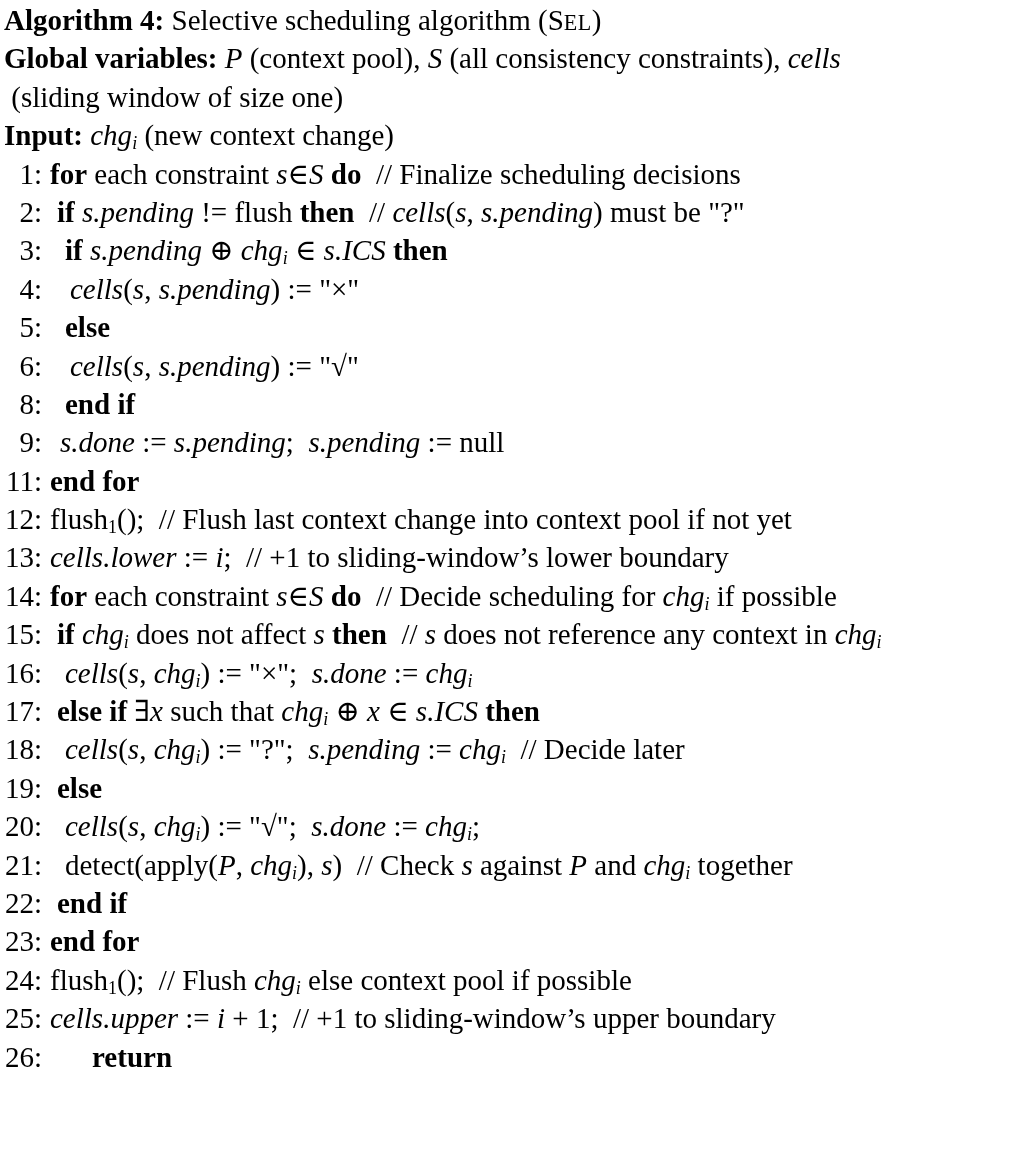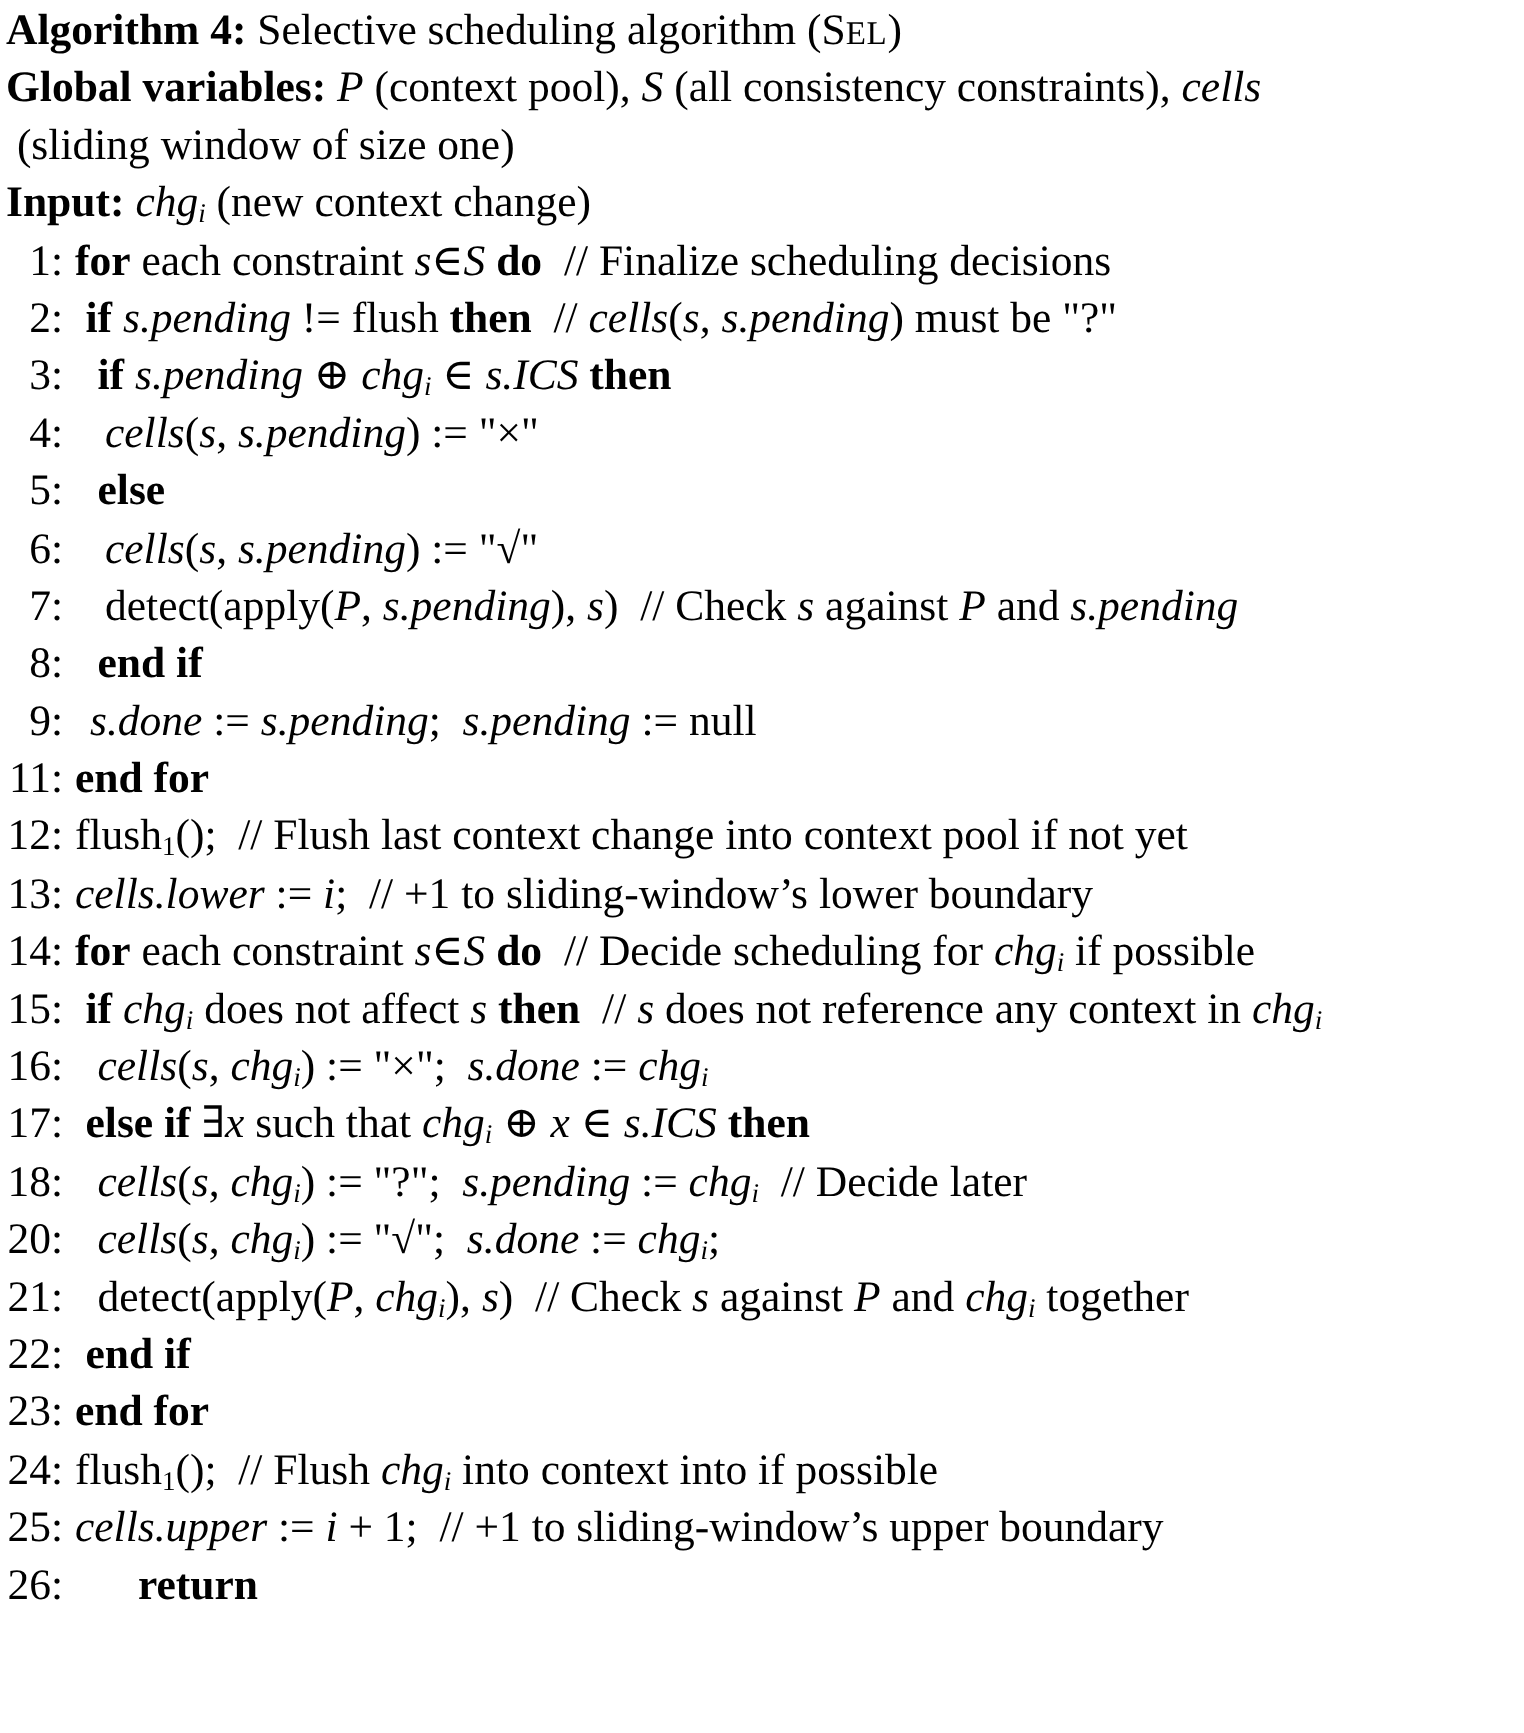--- a/index.html
+++ b/index.html
@@ -47,32 +47,32 @@
       <div class="line"><span> (sliding window of size one)</span></div>
       <div class="line"><span class="b">Input:</span><span> </span><span class="i">chg</span><span class="sub i">i</span><span> (new context change)</span></div>
     </div>
   <div>
       <div class="line"><span class="num">1:</span><span style="padding-left: 8px;"><span class="b">for</span><span> each constraint </span><span class="i">s</span><span>∈</span><span class="i">S</span><span> </span><span class="b">do</span><span>  // Finalize scheduling decisions</span></span></div>
       <div class="line"><span class="num">2:</span><span style="padding-left: 15px;"><span class="b">if</span><span> </span><span class="i">s.pending</span><span> != flush </span><span class="b">then</span><span>  // </span><span class="i">cells</span><span>(</span><span class="i">s</span><span>, </span><span class="i">s.pending</span><span>) must be "?"</span></span></div>
       <div class="line"><span class="num">3:</span><span style="padding-left: 23px;"><span class="b">if</span><span> </span><span class="i">s.pending</span><span> ⊕ </span><span class="i">chg</span><span class="sub i">i</span><span> ∈ </span><span class="i">s.ICS</span><span> </span><span class="b">then</span></span></div>
       <div class="line"><span class="num">4:</span><span style="padding-left: 28px;"><span class="i">cells</span><span>(</span><span class="i">s</span><span>, </span><span class="i">s.pending</span><span>) := "×"</span></span></div>
       <div class="line"><span class="num">5:</span><span style="padding-left: 23px;"><span class="b">else</span></span></div>
       <div class="line"><span class="num">6:</span><span style="padding-left: 28px;"><span class="i">cells</span><span>(</span><span class="i">s</span><span>, </span><span class="i">s.pending</span><span>) := "√"</span></span></div>
-      <div class="line"><span class="num">7:</span><span style="padding-left: 28px;"><span>detect(apply(</span><span class="i">P</span><span>, </span><span class="i">s.pending</span><span>), </span><span class="i">s</span><span>)  // Check </span><span class="i">s</span><span> against </span><span class="i">P</span><span> and </span><span class="i">s.pending</span></span></div>
       <div class="line"><span class="num">8:</span><span style="padding-left: 23px;"><span class="b">end if</span></span></div>
       <div class="line"><span class="num">9:</span><span style="padding-left: 18px;"><span class="i">s.done</span><span> := </span><span class="i">s.pending</span><span>;  </span><span class="i">s.pending</span><span> := null</span></span></div>
       <div class="line"><span class="num">11:</span><span style="padding-left: 8px;"><span class="b">end for</span></span></div>
       <div class="line"><span class="num">12:</span><span style="padding-left: 8px;"><span>flush</span><span class="sub">1</span><span>();  // Flush last context change into context pool if not yet</span></span></div>
       <div class="line"><span class="num">13:</span><span style="padding-left: 8px;"><span class="i">cells.lower</span><span> := </span><span class="i">i</span><span>;  // +1 to sliding-window’s lower boundary</span></span></div>
       <div class="line"><span class="num">14:</span><span style="padding-left: 8px;"><span class="b">for</span><span> each constraint </span><span class="i">s</span><span>∈</span><span class="i">S</span><span> </span><span class="b">do</span><span>  // Decide scheduling for </span><span class="i">chg</span><span class="sub i">i</span><span> if possible</span></span></div>
       <div class="line"><span class="num">15:</span><span style="padding-left: 15px;"><span class="b">if</span><span> </span><span class="i">chg</span><span class="sub i">i</span><span> does not affect </span><span class="i">s</span><span> </span><span class="b">then</span><span>  // </span><span class="i">s</span><span> does not reference any context in </span><span class="i">chg</span><span class="sub i">i</span></span></div>
       <div class="line"><span class="num">16:</span><span style="padding-left: 23px;"><span class="i">cells</span><span>(</span><span class="i">s</span><span>, </span><span class="i">chg</span><span class="sub i">i</span><span>) := "×";  </span><span class="i">s.done</span><span> := </span><span class="i">chg</span><span class="sub i">i</span></span></div>
       <div class="line"><span class="num">17:</span><span style="padding-left: 15px;"><span class="b">else if</span><span> ∃</span><span class="i">x</span><span> such that </span><span class="i">chg</span><span class="sub i">i</span><span> ⊕ </span><span class="i">x</span><span> ∈ </span><span class="i">s.ICS</span><span> </span><span class="b">then</span></span></div>
       <div class="line"><span class="num">18:</span><span style="padding-left: 23px;"><span class="i">cells</span><span>(</span><span class="i">s</span><span>, </span><span class="i">chg</span><span class="sub i">i</span><span>) := "?";  </span><span class="i">s.pending</span><span> := </span><span class="i">chg</span><span class="sub i">i</span><span>  // Decide later</span></span></div>
+      <div class="line"><span class="num">19:</span><span style="padding-left: 15px;"><span class="b">else</span></span></div>
       <div class="line"><span class="num">20:</span><span style="padding-left: 23px;"><span class="i">cells</span><span>(</span><span class="i">s</span><span>, </span><span class="i">chg</span><span class="sub i">i</span><span>) := "√";  </span><span class="i">s.done</span><span> := </span><span class="i">chg</span><span class="sub i">i</span><span>;</span></span></div>
       <div class="line"><span class="num">21:</span><span style="padding-left: 23px;"><span>detect(apply(</span><span class="i">P</span><span>, </span><span class="i">chg</span><span class="sub i">i</span><span>), </span><span class="i">s</span><span>)  // Check </span><span class="i">s</span><span> against </span><span class="i">P</span><span> and </span><span class="i">chg</span><span class="sub i">i</span><span> together</span></span></div>
       <div class="line"><span class="num">22:</span><span style="padding-left: 15px;"><span class="b">end if</span></span></div>
       <div class="line"><span class="num">23:</span><span style="padding-left: 8px;"><span class="b">end for</span></span></div>
-      <div class="line"><span class="num">24:</span><span style="padding-left: 8px;"><span>flush</span><span class="sub">1</span><span>();  // Flush </span><span class="i">chg</span><span class="sub i">i</span><span> into context into if possible</span></span></div>
+      <div class="line"><span class="num">24:</span><span style="padding-left: 8px;"><span>flush</span><span class="sub">1</span><span>();  // Flush </span><span class="i">chg</span><span class="sub i">i</span><span> else context pool if possible</span></span></div>
       <div class="line"><span class="num">25:</span><span style="padding-left: 8px;"><span class="i">cells.upper</span><span> := </span><span class="i">i</span><span> + 1;  // +1 to sliding-window’s upper boundary</span></span></div>
       <div class="line"><span class="num">26:</span><span style="padding-left: 8px; margin-left: 42px;"><span class="b">return</span></span></div>
     </div>
 </div>
 
 </body></html>

